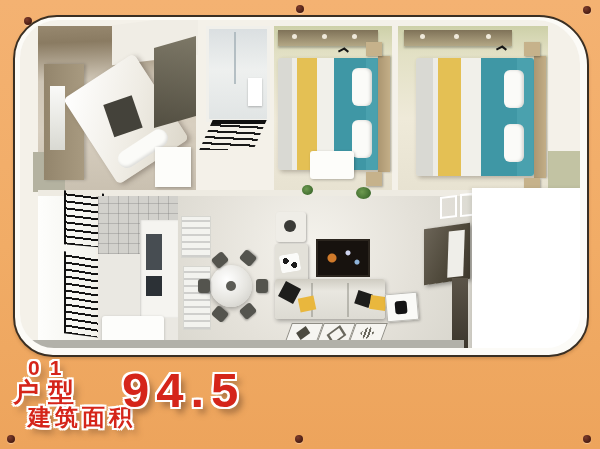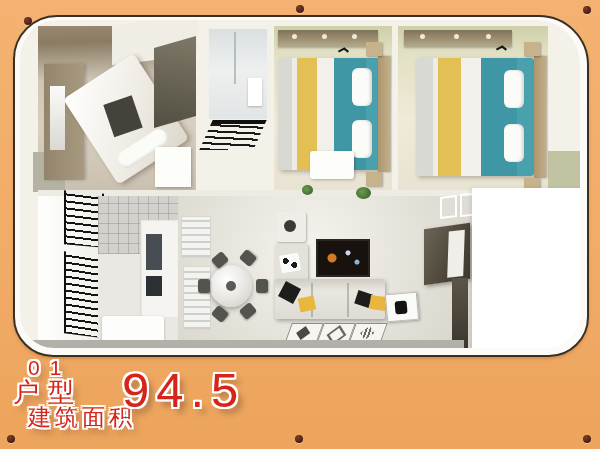--- a/index.html
+++ b/index.html
@@ -117,21 +117,21 @@
   .wall-frame{position:absolute;border:2px solid #ffffff;background:rgba(255,255,255,.1);transform:skewY(-6deg);}
   #frame1{left:420px;top:176px;width:13px;height:18px;}
   #frame2{left:440px;top:173px;width:17px;height:19px;}
   .plant{position:absolute;border-radius:50%;background:radial-gradient(circle at 40% 40%,#6d9a50,#3f6b2e 75%);}
   #plant1{left:336px;top:167px;width:15px;height:12px;}
   #plant2{left:282px;top:165px;width:11px;height:10px;}
   #white-right{left:452px;top:168px;width:112px;height:166px;background:#ffffff;box-shadow:-2px 0 4px rgba(0,0,0,.08);}
   #corridor-line{left:18px;top:170px;width:510px;height:6px;background:#eeebe2;border-bottom:1px solid #d9d5c9;}
   #bottom-wall{left:12px;top:320px;width:432px;height:12px;background:#b2b1a9;}
   
-  .red-out{position:absolute;color:#d5251a;font-weight:400;line-height:1;white-space:nowrap;
+  .red-out{position:absolute;color:#d5251a;font-weight:700;line-height:1;white-space:nowrap;
     text-shadow:-2px -2px 0 #fff,0 -2px 0 #fff,2px -2px 0 #fff,-2px 0 0 #fff,2px 0 0 #fff,
       -2px 2px 0 #fff,0 2px 0 #fff,2px 2px 0 #fff,5px 6px 6px rgba(96,62,38,.55);}
   #unit-number{left:28px;top:357px;font-size:21px;letter-spacing:10px;}
   #unit-label{left:13px;top:379px;font-size:26px;letter-spacing:9px;}
   #area-label{left:28px;top:406px;font-size:23px;letter-spacing:4px;}
   #big-line{position:absolute;left:122px;top:366px;display:flex;align-items:baseline;}
   #area-value{position:static;font-size:49px;letter-spacing:7px;}
   #area-suffix{position:static;font-size:37px;letter-spacing:8px;margin-left:2px;}
 </style>
 </head>

